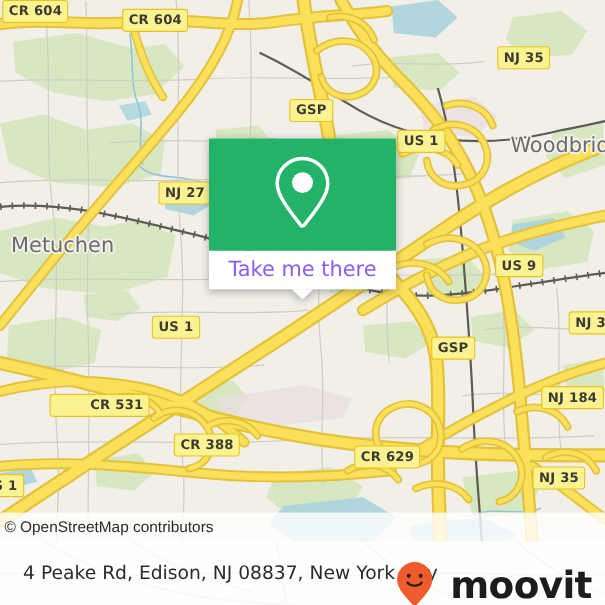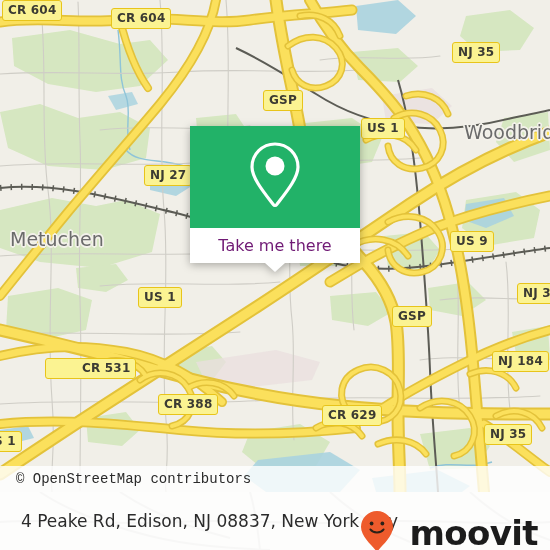--- a/index.html
+++ b/index.html
@@ -64,24 +64,24 @@
 
   
   #attribution {
     position: absolute;
     left: 0;
     top: 466px;
     width: 550px;
     height: 26px;
     background: rgba(255,255,255,0.80);
     color: #2a2a2a;
-    font-family: Liberation Mono, monospace;
+    font-family: Liberation Sans, sans-serif;
     font-size: 14px;
     line-height: 26px;
-    padding-left: 16px;
+    padding-left: 4px;
     box-sizing: border-box;
     white-space: nowrap;
   }
 
   
   #popup {
     position: absolute;
     left: 190px;
     top: 126px;
     width: 170px;
@@ -96,23 +96,23 @@
   }
   #popup-foot {
     height: 35px;
     background: #ffffff;
     display: flex;
     align-items: center;
     justify-content: center;
     position: relative;
   }
   #popup-label {
-    color: #701a75;
+    color: #8b5cf6;
     font-family: "DejaVu Sans", sans-serif;
-    font-size: 16px;
+    font-size: 19px;
     line-height: 1;
     white-space: nowrap;
   }
   #popup-tail {
     position: absolute;
     left: 50%;
     bottom: -9px;
     margin-left: -10px;
     width: 0; height: 0;
     border-left: 10px solid transparent;
@@ -343,21 +343,21 @@
           <path d="M378,444 C396,436 416,440 426,454"></path>
           <path d="M140,380 C156,368 178,372 188,388 C198,404 190,422 172,426"></path>
           <path d="M96,366 C114,356 136,360 146,376"></path>
           <path d="M188,388 C204,378 224,382 234,396"></path>
           <path d="M470,374 C488,366 508,372 516,388"></path>
           <path d="M496,416 C514,406 534,412 542,428"></path>
         </g>
       </g>
     </svg>
 
-    <div class="place" style="left:10px; top:228px;">Metuchen</div>
+    <div class="place" style="left:10px; top:212px;">Metuchen</div>
     <div class="place" style="left:464px; top:121px;">Woodbridge</div>
 
     <div class="shield" style="left:2px;   top:0px;">CR 604</div>
     <div class="shield" style="left:111px; top:8px;">CR 604</div>
     <div class="shield" style="left:452px; top:42px;">NJ 35</div>
     <div class="shield" style="left:263px; top:90px;">GSP</div>
     <div class="shield" style="left:361px; top:118px;">US 1</div>
     <div class="shield" style="left:100px; top:165px;margin-left:44px;">NJ 27</div>
     <div class="shield" style="left:450px; top:211px;margin-top:20px;">US 9</div>
     <div class="shield" style="left:138px; top:287px;">US 1</div>

